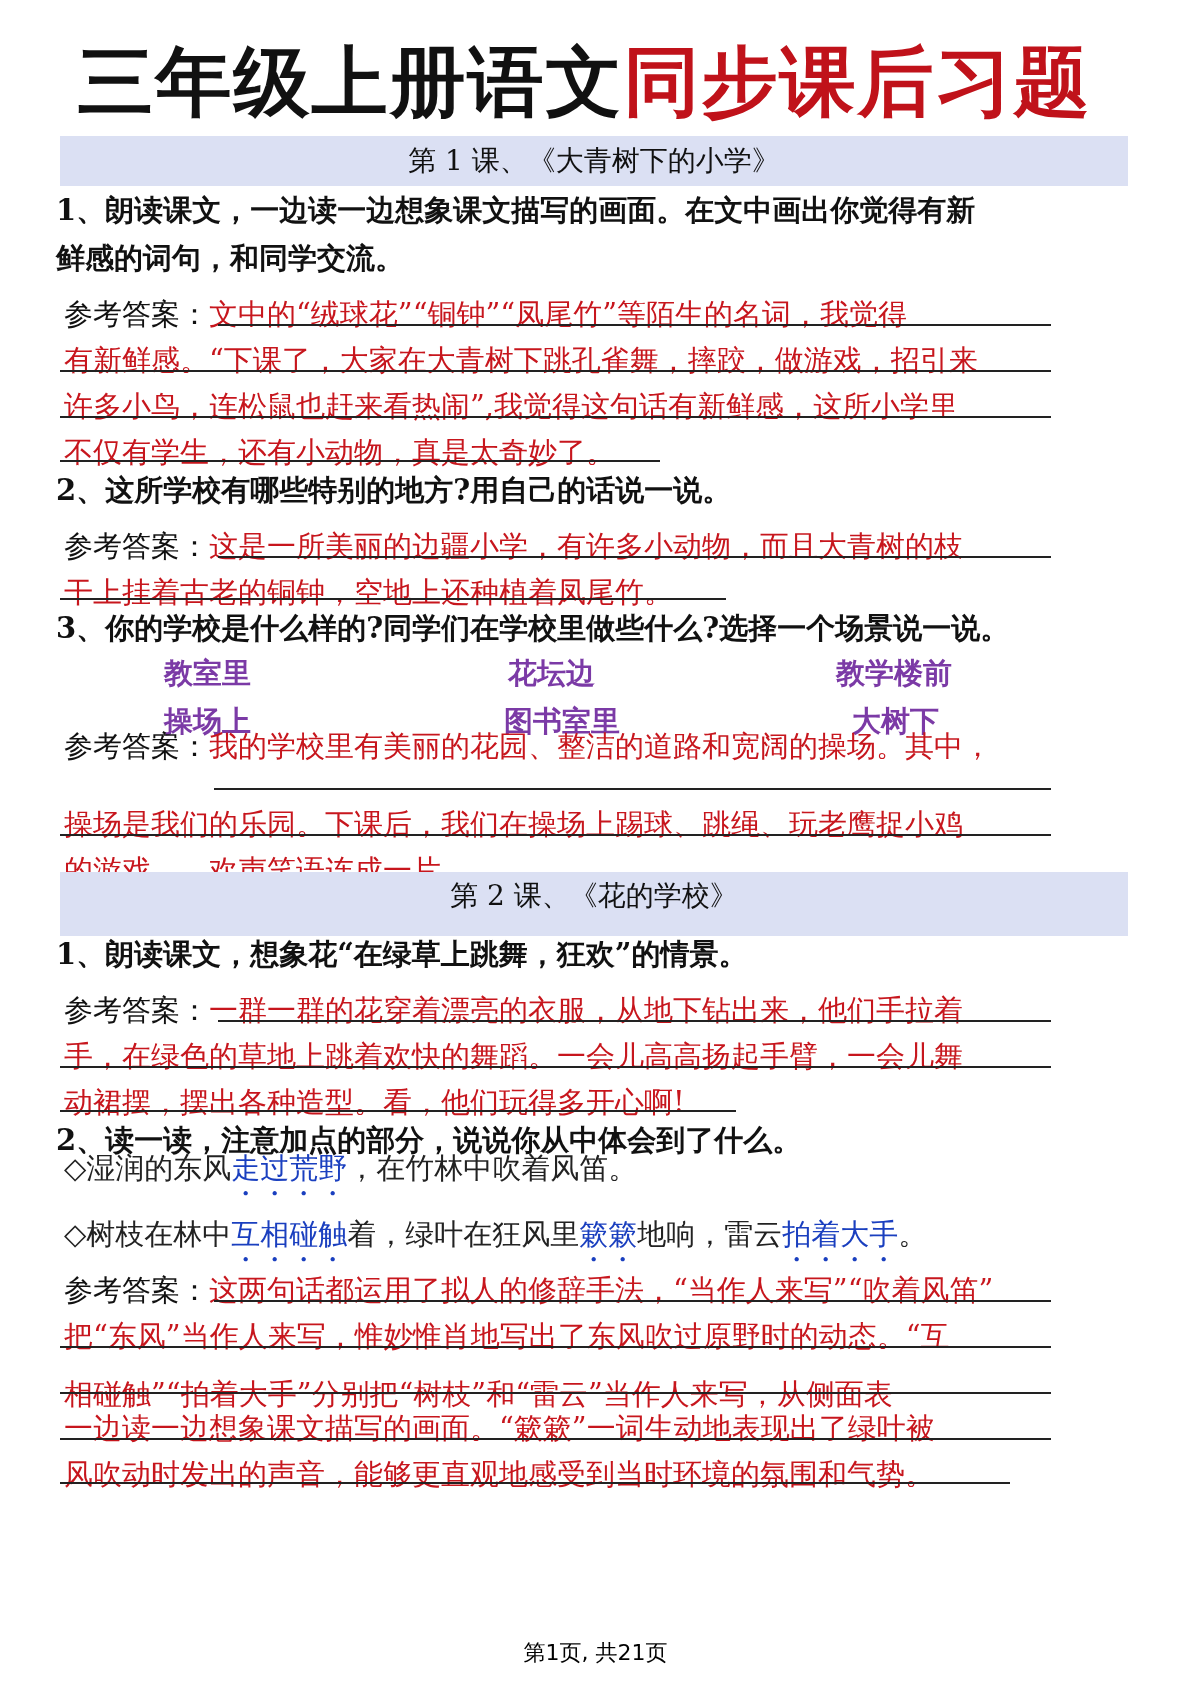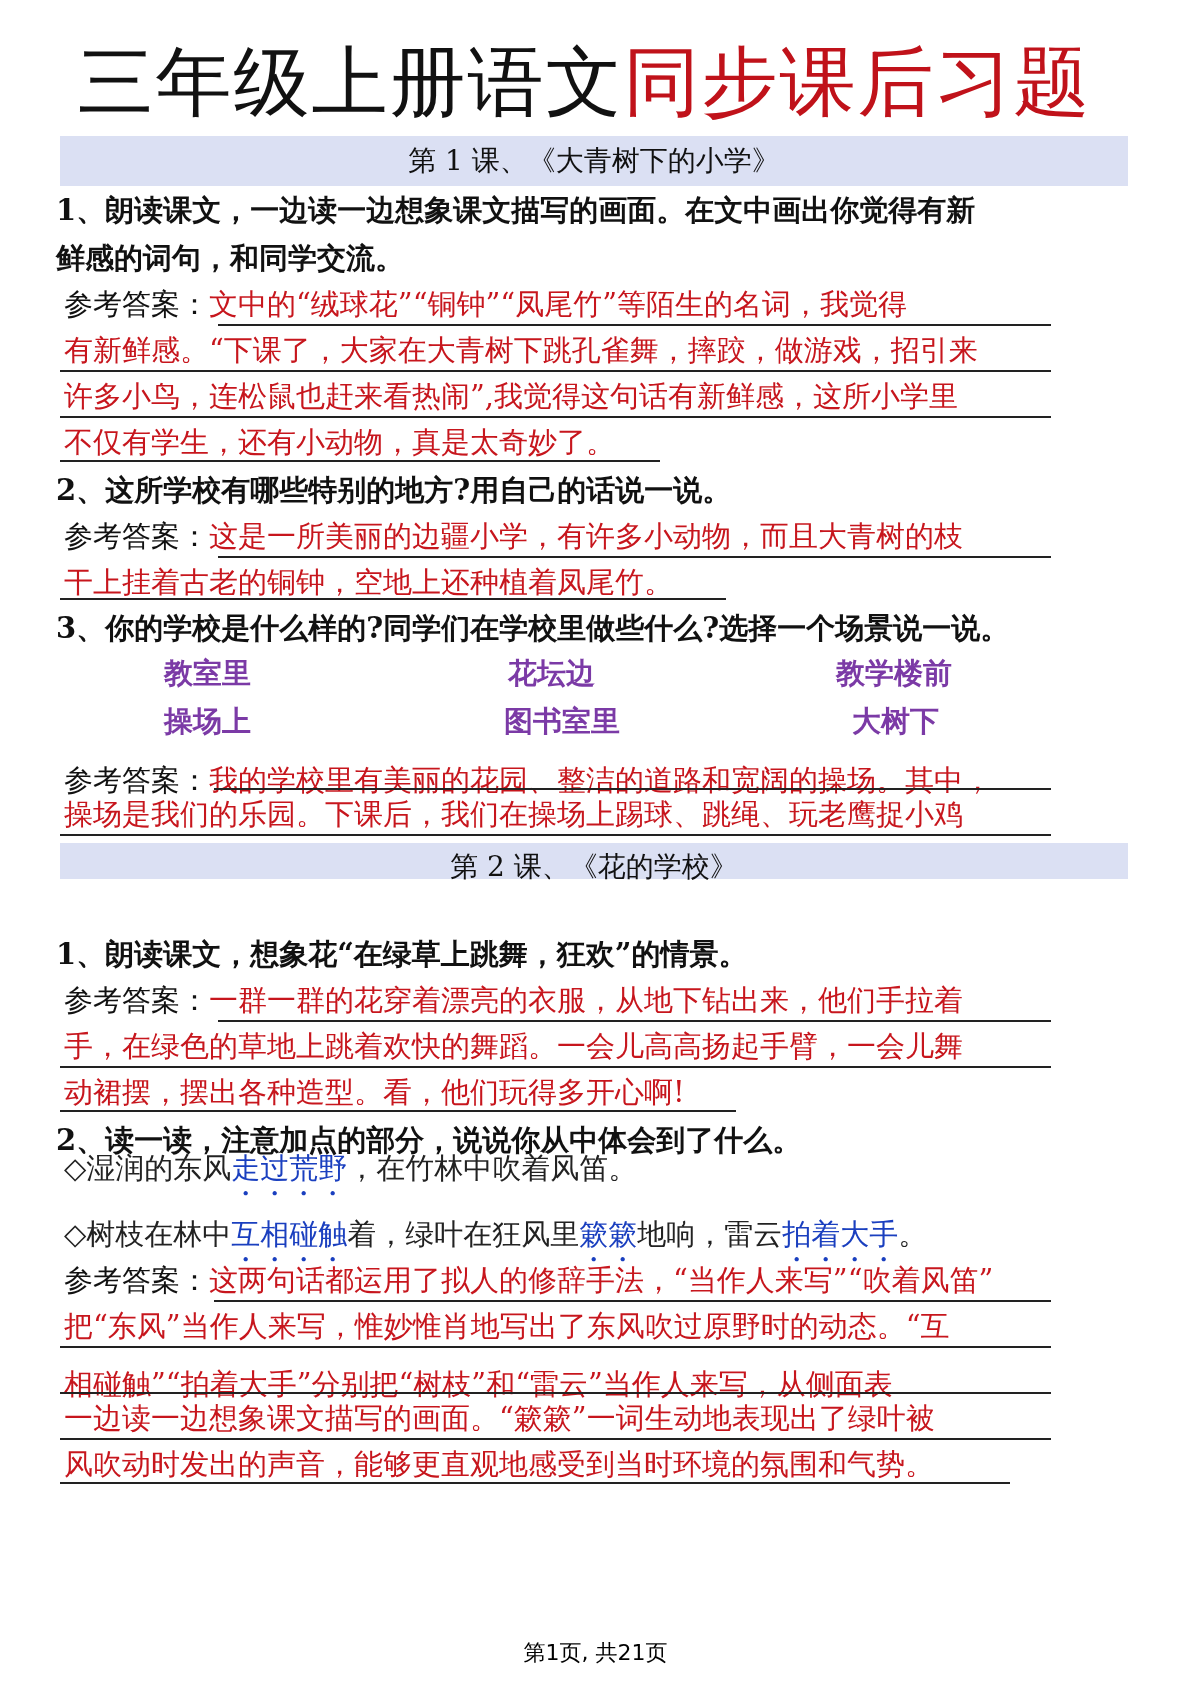--- a/index.html
+++ b/index.html
@@ -1,28 +1,28 @@
 <!DOCTYPE html>
 <html><head>
 <meta charset="utf-8">
 <style>
   html, body { margin:0; padding:0; background:#ffffff; }
   body { width:1191px; height:1684px; position:relative; overflow:hidden;
          font-family:"DejaVu Sans", "Liberation Sans", sans-serif; color:#111; }
   .title { position:absolute; top:32px; left:0; width:1169px; text-align:center;
-           font-size:76px; line-height:100px; font-weight:normal; letter-spacing:2px; }
+           font-size:76px; line-height:100px; font-weight:bold; letter-spacing:2px; }
   .title .black { color:#111; }
   .title .red { color:#c0121a; }
   .lesson-bar { position:absolute; left:60px; width:1068px; height:50px;
                 background:#dbe0f3; text-align:center; font-size:28px; line-height:50px;
                 color:#111; font-family:"DejaVu Serif", "Liberation Serif", serif; }
   .q { position:absolute; left:56px; width:1070px; font-size:29px; font-weight:bold;
        line-height:48px; color:#111; font-family:"DejaVu Serif", "Liberation Serif", serif; }
   .ans { position:absolute; left:64px; width:1070px; font-size:29px; line-height:48px;
-         font-family:"DejaVu Serif", "Liberation Serif", serif; }
+         font-family:"DejaVu Serif", "Liberation Serif", serif;margin-top:10px; }
   .ans .lbl { color:#111; }
   .ans .txt { color:#c7161d; }
   .uline { position:absolute; height:2px; background:#222; }
   .scene { position:absolute; font-size:29px; font-weight:bold; color:#7b3aa6; }
   .sent { position:absolute; left:64px; font-size:29px; line-height:48px; color:#222;
           font-family:"DejaVu Serif", "Liberation Serif", serif; }
   .blue { color:#1a3fbf; }
   .dot { text-emphasis: filled dot #1a3fbf; -webkit-text-emphasis: filled dot #1a3fbf;
          text-emphasis-position: under; -webkit-text-emphasis-position: under; }
   .footer { position:absolute; top:1638px; left:0; width:1191px; text-align:center;
@@ -58,30 +58,30 @@
 <div class="ans" style="top:558px;"><span class="txt">干上挂着古老的铜钟，空地上还种植着凤尾竹。</span></div>
 <div class="uline" style="top:598px; left:60px; width:666px;"></div>
 
 <div class="q" style="top:604px;">3、你的学校是什么样的?同学们在学校里做些什么?选择一个场景说一说。</div>
 <div class="scene" style="top:654px; left:164px;">教室里</div>
 <div class="scene" style="top:654px; left:508px;">花坛边</div>
 <div class="scene" style="top:654px; left:836px;">教学楼前</div>
 <div class="scene" style="top:702px; left:164px;">操场上</div>
 <div class="scene" style="top:702px; left:504px;">图书室里</div>
 <div class="scene" style="top:702px; left:852px;">大树下</div>
-<div class="ans" style="top:756px;">
+<div class="ans" style="top:712px;">
   <span class="lbl">参考答案：</span><span class="txt">我的学校里有美丽的花园、整洁的道路和宽阔的操场。其中，</span>
 </div>
 <div class="uline" style="top:788px; left:214px; width:837px;"></div>
 <div class="ans" style="top:790px;"><span class="txt">操场是我们的乐园。下课后，我们在操场上踢球、跳绳、玩老鹰捉小鸡</span></div>
 <div class="uline" style="top:834px; left:60px; width:991px;"></div>
 <div class="ans" style="top:836px;"><span class="txt">的游戏……欢声笑语连成一片。</span></div>
 <div class="uline" style="top:876px; left:60px; width:444px;"></div>
 
-<div class="lesson-bar" style="top:843px; height:36px; line-height:48px;">第 2 课、《花的学校》</div>
+<div class="lesson-bar" style="top:872px; height:64px; line-height:48px;">第 2 课、《花的学校》</div>
 
 <div class="q" style="top:930px;">1、朗读课文，想象花“在绿草上跳舞，狂欢”的情景。</div>
 <div class="ans" style="top:976px;">
   <span class="lbl">参考答案：</span><span class="txt">一群一群的花穿着漂亮的衣服，从地下钻出来，他们手拉着</span>
 </div>
 <div class="uline" style="top:1020px; left:218px; width:833px;"></div>
 <div class="ans" style="top:1022px;"><span class="txt">手，在绿色的草地上跳着欢快的舞蹈。一会儿高高扬起手臂，一会儿舞</span></div>
 <div class="uline" style="top:1066px; left:60px; width:991px;"></div>
 <div class="ans" style="top:1068px;"><span class="txt">动裙摆，摆出各种造型。看，他们玩得多开心啊!</span></div>
 <div class="uline" style="top:1110px; left:60px; width:676px;"></div>

